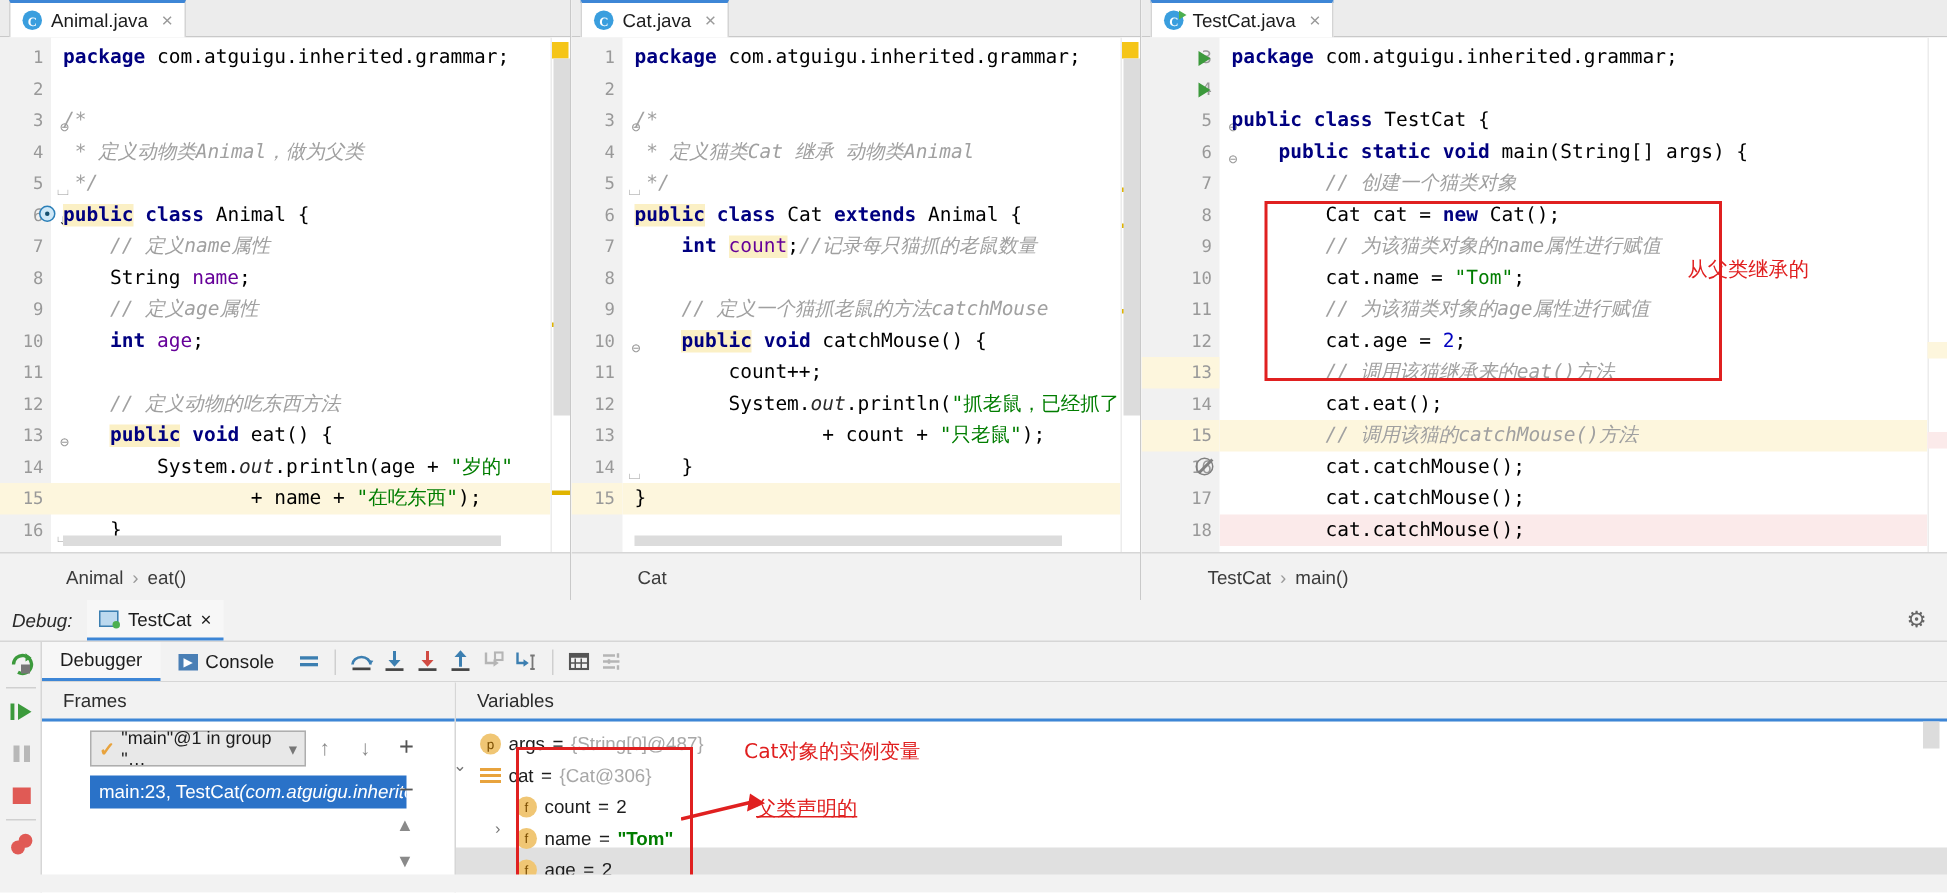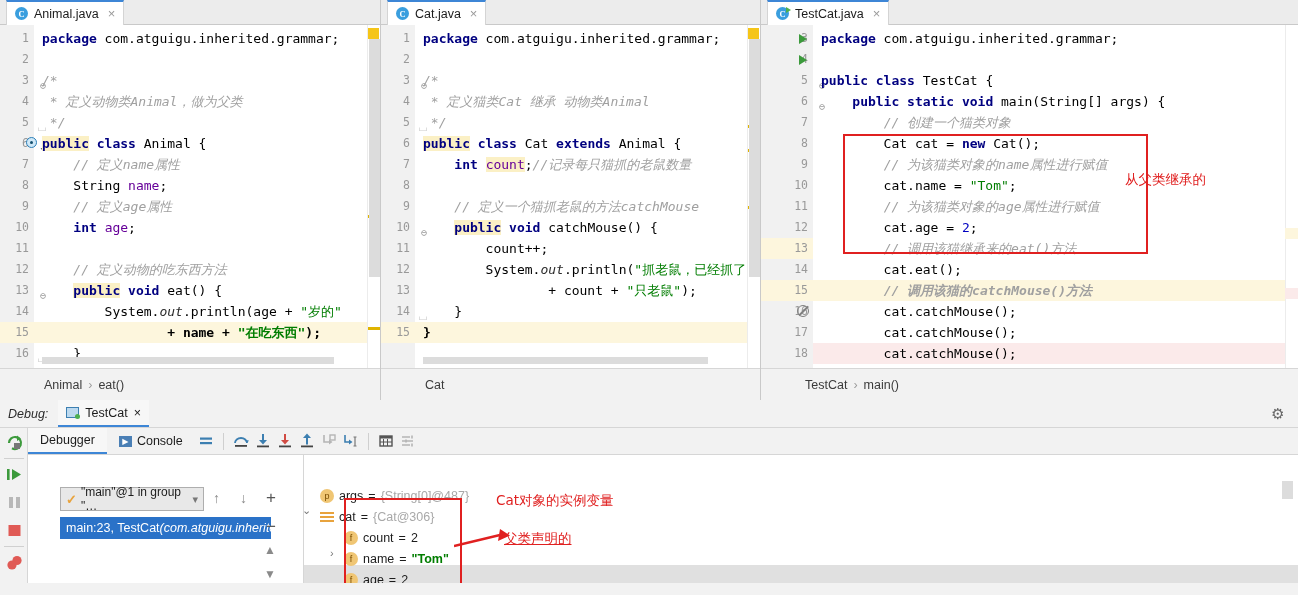--- a/index.html
+++ b/index.html
@@ -49,21 +49,21 @@
   .gline { height:21px; line-height:21px; padding-right:5px; position:relative; }
   .gline.cur { background:#fdf6dd; }
   .fold { position:absolute; right:-12px; top:5px; width:11px; height:11px; color:#9a9a9a; font-size:10px;}
 
   .codebody {
     position:relative; flex:1; overflow:hidden; padding-top:3px;
     font-family:"DejaVu Sans Mono", monospace; font-size:13px; color:#000;
     white-space:pre;
   }
   .cl { height:21px; line-height:21px; padding-left:8px; position:relative; }
-  .cl.hl { background:#fdf6dd;font-weight:bold; }
+  .cl.hl { background:#fdf6dd; }
   .cl.pink { background:#fbeaea; }
 
   .kw { color:#000080; font-weight:bold; }
   .cmt { color:#a0a0a0; font-style:italic; }
   .str { color:#017d00; }
   .num { color:#0000c0; }
   .fld { color:#660099; }
   .stat { color:#2b2b2b; font-style:italic; }
   .hlword { background:#fbf0c5; }
 
@@ -414,38 +414,40 @@
             <svg width="16" height="16" viewBox="0 0 16 16">
                 <path d="M2 4 L10 4 M2 8 L13 8 M2 12 L10 12" stroke="#b5b5b5" stroke-width="1.6"></path>
                 <path d="M12 2.5 L12 5.5 M6 6.5 L6 9.5 M12 10.5 L12 13.5" stroke="#b5b5b5" stroke-width="1.6"></path>
               </svg>
           </div>
         </div>
 
         <div class="panelsrow">
 
           <div class="framespane">
+            <div class="paneheader act">Frames</div>
             <div class="threadsel">
               <span class="check">✓</span>
               <span style="flex:1;overflow:hidden;">"main"@1 in group "…</span>
               <span class="chev">▾</span>
             </div>
             <div class="fcontrol" style="left:185px; top:35px;">↑</div>
             <div class="fcontrol" style="left:212px; top:35px;">↓</div>
             <div class="fcontrol" style="left:238px; top:33px; font-size:17px; color:#555;">+</div>
             <div class="framerow">
               <span>main:23, TestCat </span>
                 <span class="it">(com.atguigu.inherited</span>
             </div>
             <div class="fcontrol" style="left:238px; top:62px; font-size:17px; color:#555;">−</div>
             <div class="fcontrol" style="left:236px; top:88px; color:#8a8a8a; font-size:12px;">▲</div>
             <div class="fcontrol" style="left:236px; top:112px; color:#8a8a8a; font-size:12px;">▼</div>
           </div>
 
           <div class="varspane">
+            <div class="paneheader act">Variables</div>
             <div class="varshade" style="top:110px;"></div>
             <div id="varlist">
                 <div class="varrow" style="top: 30px; left: 16px;">
                   <span class="vico p">p</span>
                   <span>args</span>
                   <span>=</span>
                   <span class="vval-gray">{String[0]@487}</span>
                 </div>
                 <div class="varrow" style="top: 51px; left: 16px;">
                   <span class="chev" style="position: absolute; left: -18px; top: -2px;">⌄</span>

